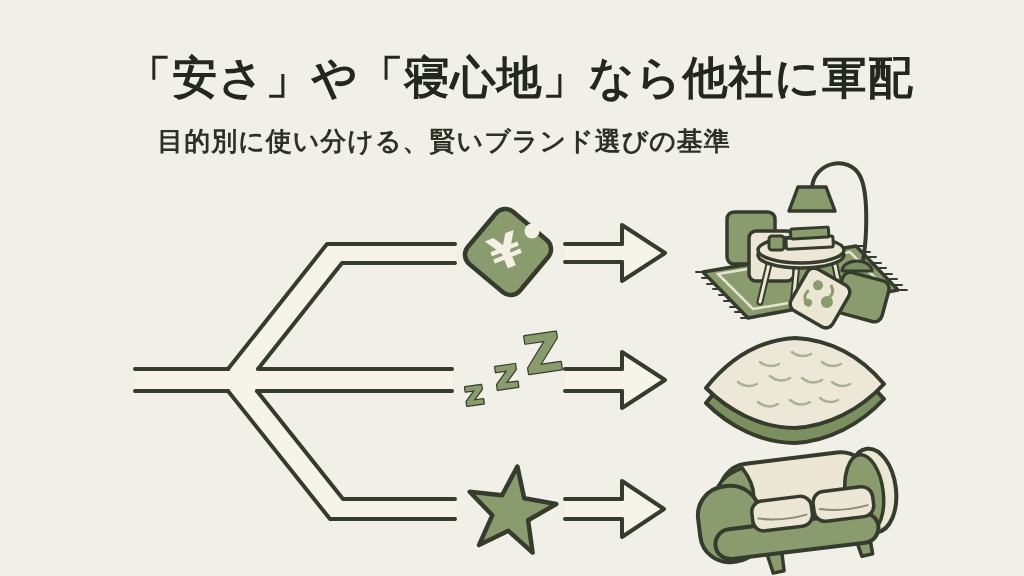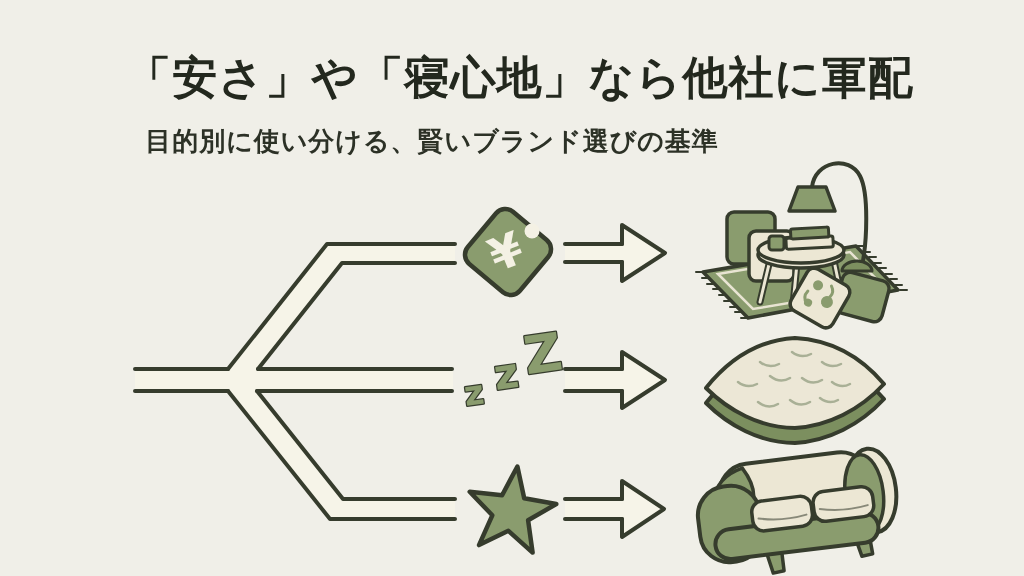--- a/index.html
+++ b/index.html
@@ -7,21 +7,21 @@
     position:relative; width:1024px; height:576px; overflow:hidden;
     background:#f0efe8;
     font-family:"DejaVu Sans", sans-serif;
   }
   .title{
     position:absolute; top:48px; left:8px; width:1024px;
     text-align:center; font-size:45px; font-weight:800;
     color:#23281e; letter-spacing:1px; margin:0;
   }
   .subtitle{
-    position:absolute; top:124px; left:4px; width:856px;
+    position:absolute; top:124px; left:16px; width:856px;
     text-align:center; font-size:26px; font-weight:600;
     color:#2c3126; letter-spacing:1px; margin:0;
   }
   svg{position:absolute; left:0; top:0;}
   .road-line{stroke:#363c2d; stroke-width:4; fill:none; stroke-linecap:round; stroke-linejoin:round;}
   .road-fill{fill:#f6f4e8; stroke:none;}
   .outl{stroke:#363c2d; stroke-linejoin:round; stroke-linecap:round;}
   .zz{font-weight:800; fill:#8a9c6e; stroke:#363c2d; stroke-width:2.5; paint-order:stroke; stroke-linejoin:round;}
 </style>
 </head>

